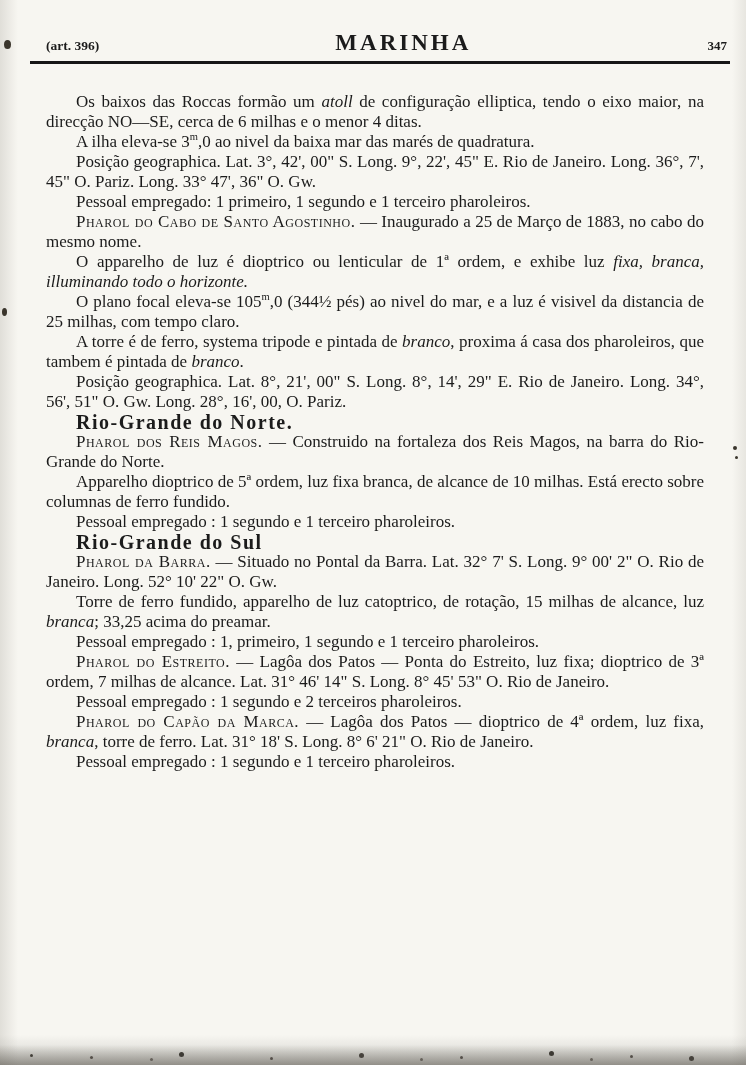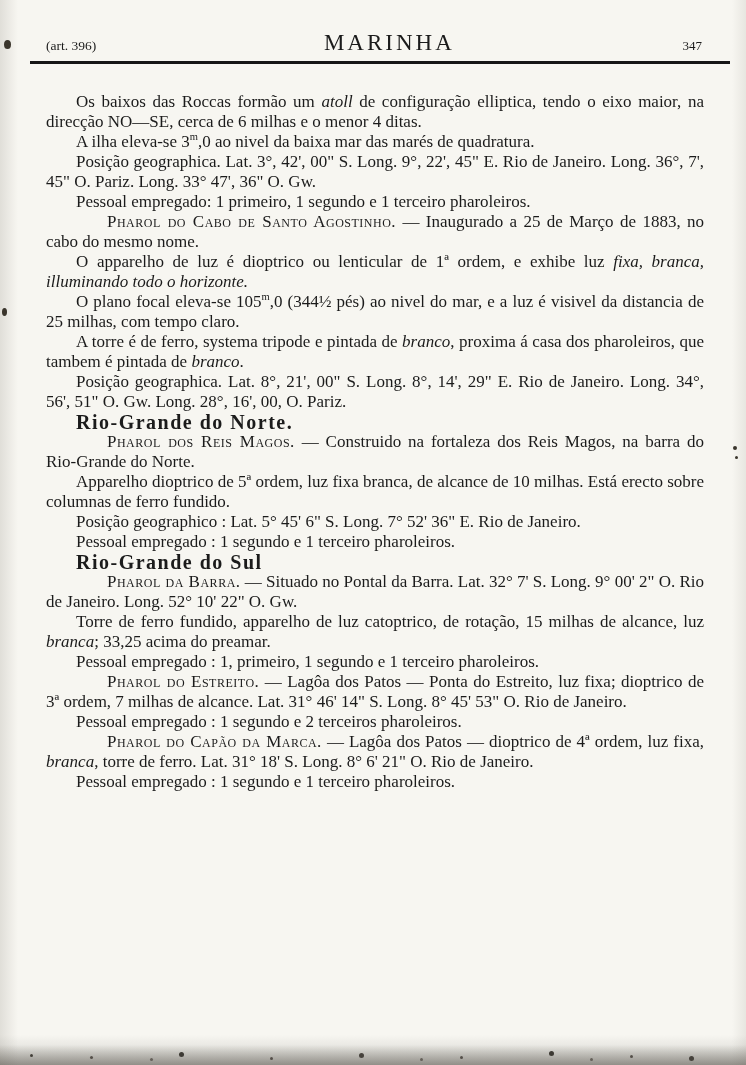--- a/index.html
+++ b/index.html
@@ -14,41 +14,41 @@
   .page {
     position:absolute; inset:0;
     background:
       linear-gradient(90deg, rgba(120,115,105,.18) 0, rgba(0,0,0,0) 18px),
       linear-gradient(270deg, rgba(120,115,105,.12) 0, rgba(0,0,0,0) 14px),
       linear-gradient(0deg, rgba(90,88,82,.25) 0, rgba(0,0,0,0) 30px),
       #f7f6f1;
   }
   .header {
     display:flex; justify-content:space-between; align-items:baseline;
-    padding:30px 44px 3px 46px;
-    font-weight:normal;
+    padding:30px 19px 3px 46px;
+    font-weight:bold;
     text-align:center;
   }
   .art-no { font-size:13.5px; }
   .masthead { font-size:23px; letter-spacing:3px; }
   .page-number { font-size:13px; }
   .rule {
     height:0; border-top:3px solid #161616;
     margin:2px 16px 0 30px;
   }
   .page-body { padding:28px 42px 0 46px; }
   p.para {
     margin:0; text-indent:30px; text-align:justify;
     font-size:17px; line-height:20px;
   }
   p.heading {
     margin:0; text-indent:30px; font-weight:bold;
     font-size:20px; letter-spacing:1.5px; line-height:20px;
   }
-  .smallcaps { font-variant:small-caps; letter-spacing:.5px;margin-left:31px; }
+  .smallcaps { font-variant:small-caps; letter-spacing:.5px; }
   .italic { font-style:italic; }
   .sup { vertical-align:super; font-size:.62em; line-height:0; }
   .gap-small  { margin-top:11px; }
   .gap-medium { margin-top:24px; }
   .gap-large  { margin-top:42px; }
   .speck { position:absolute; background:#3a352c; border-radius:50%; }
   .bottom-band {
     position:absolute; left:0; right:0; bottom:0; height:20px;
     background:linear-gradient(180deg, rgba(0,0,0,0), rgba(70,66,58,.45));
   }
@@ -80,21 +80,20 @@
       <p class="para"><span>Posição geographica. Lat. 3°, 42', 00" S. Long. 9°, 22', 45" E. Rio de Janeiro. Long. 36°, 7', 45" O. Pariz. Long. 33° 47', 36" O. Gw.</span></p>
       <p class="para"><span>Pessoal empregado: 1 primeiro, 1 segundo e 1 terceiro pharoleiros.</span></p>
       <p class="para gap-small"><span class="smallcaps">Pharol do Cabo de Santo Agostinho.</span><span> — Inaugurado a 25 de Março de 1883, no cabo do mesmo nome.</span></p>
       <p class="para"><span>O apparelho de luz é dioptrico ou lenticular de 1ª ordem, e exhibe luz </span><span class="italic">fixa, branca, illuminando todo o horizonte.</span></p>
       <p class="para"><span>O plano focal eleva-se 105</span><span class="sup">m</span><span>,0 (344½ pés) ao nivel do mar, e a luz é visivel da distancia de 25 milhas, com tempo claro.</span></p>
       <p class="para"><span>A torre é de ferro, systema tripode e pintada de </span><span class="italic">branco</span><span>, proxima á casa dos pharoleiros, que tambem é pintada de </span><span class="italic">branco</span><span>.</span></p>
       <p class="para"><span>Posição geographica. Lat. 8°, 21', 00" S. Long. 8°, 14', 29" E. Rio de Janeiro. Long. 34°, 56', 51" O. Gw. Long. 28°, 16', 00, O. Pariz.</span></p>
       <p class="heading gap-large"><span>Rio-Grande do Norte.</span></p>
       <p class="para"><span class="smallcaps">Pharol dos Reis Magos.</span><span> — Construido na fortaleza dos Reis Magos, na barra do Rio-Grande do Norte.</span></p>
       <p class="para"><span>Apparelho dioptrico de 5ª ordem, luz fixa branca, de alcance de 10 milhas. Está erecto sobre columnas de ferro fundido.</span></p>
-      <p class="para"><span>Posição geographico : Lat. 5° 45' 6" S. Long. 7° 52' 36" E. Rio de Janeiro.</span></p>
       <p class="para"><span>Pessoal empregado : 1 segundo e 1 terceiro pharoleiros.</span></p>
       <p class="heading gap-medium"><span>Rio-Grande do Sul</span></p>
       <p class="para"><span class="smallcaps">Pharol da Barra.</span><span> — Situado no Pontal da Barra. Lat. 32° 7' S. Long. 9° 00' 2" O. Rio de Janeiro. Long. 52° 10' 22" O. Gw.</span></p>
       <p class="para"><span>Torre de ferro fundido, apparelho de luz catoptrico, de rotação, 15 milhas de alcance, luz </span><span class="italic">branca</span><span>; 33,25 acima do preamar.</span></p>
       <p class="para"><span>Pessoal empregado : 1, primeiro, 1 segundo e 1 terceiro pharoleiros.</span></p>
       <p class="para gap-small"><span class="smallcaps">Pharol do Estreito.</span><span> — Lagôa dos Patos — Ponta do Estreito, luz fixa; dioptrico de 3ª ordem, 7 milhas de alcance. Lat. 31° 46' 14" S. Long. 8° 45' 53" O. Rio de Janeiro.</span></p>
       <p class="para"><span>Pessoal empregado : 1 segundo e 2 terceiros pharoleiros.</span></p>
       <p class="para gap-small"><span class="smallcaps">Pharol do Capão da Marca.</span><span> — Lagôa dos Patos — dioptrico de 4ª ordem, luz fixa, </span><span class="italic">branca</span><span>, torre de ferro. Lat. 31° 18' S. Long. 8° 6' 21" O. Rio de Janeiro.</span></p>
       <p class="para"><span>Pessoal empregado : 1 segundo e 1 terceiro pharoleiros.</span></p>
     </div>

